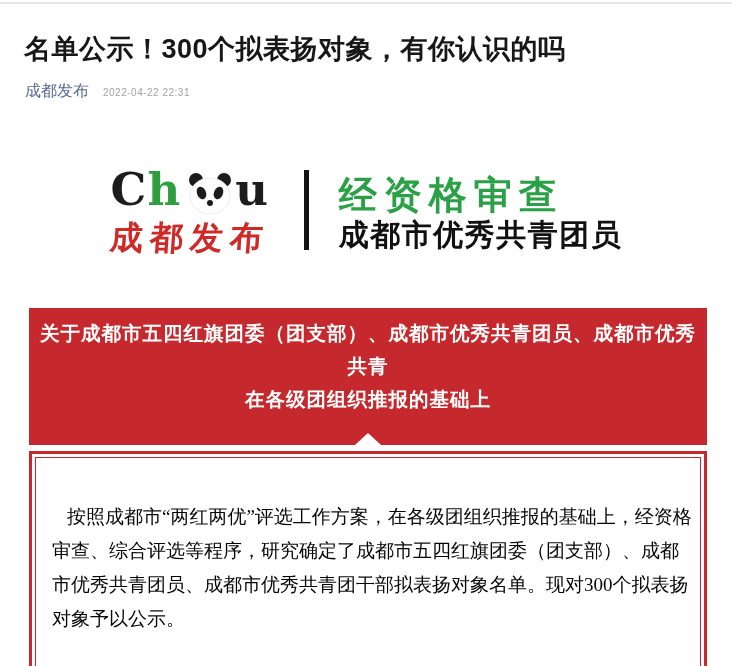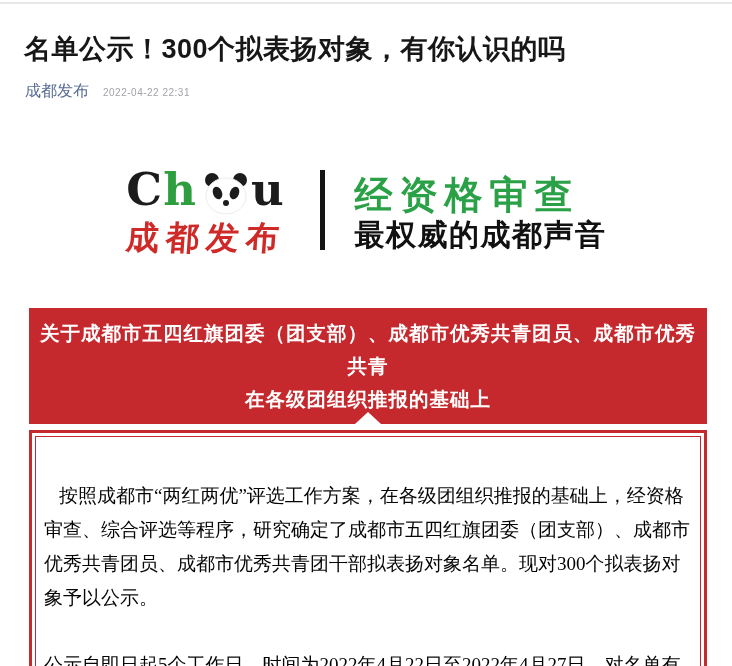--- a/index.html
+++ b/index.html
@@ -63,21 +63,21 @@
   }
 
   
   .notice-banner {
     position: relative;
     margin: 36px 25px 0 29px;
     background: #c5292d;
     color: #ffffff;
     text-align: center;
     font-weight: 700; font-size: 19.5px; line-height: 33px;
-    padding: 9px 10px 8px 10px;
+    padding: 9px 10px 29px 10px;
     letter-spacing: 1px;
   }
   .notice-banner .tri {
     position: absolute; bottom: 0; left: 50%; transform: translateX(-50%);
     width: 0; height: 0;
     border-left: 13px solid transparent;
     border-right: 13px solid transparent;
     border-bottom: 12px solid #ffffff;
   }
 
@@ -90,21 +90,21 @@
   }
   .notice-box-inner {
     border: 1px solid #c5292d;
     padding: 42px 4px 30px 4px;
     min-height: 410px;
   }
   .notice-box-inner p {
     font-family: "Liberation Serif", "DejaVu Serif", serif;
     font-size: 19px; color: #050505;
     line-height: 34px; letter-spacing: 0px;
-    margin: 0 0 33px 4px;
+    margin: 0 0 33px 12px;
   }
   .notice-box-inner p.indented { text-indent: 15px; }
 </style>
 </head>
 <body>
 
 <div class="top-divider"></div>
 
 <h1 class="article-title">名单公示！300个拟表扬对象，有你认识的吗</h1>
 
@@ -126,21 +126,21 @@
           <ellipse cx="31.5" cy="21" rx="4.5" ry="6.5" fill="#1c1c1c" transform="rotate(22 31.5 21)"></ellipse>
           <circle cx="23" cy="31" r="3" fill="#1c1c1c"></circle>
         </svg></span>
         <span>u</span>
     </div>
     <div class="calligraphy">成都发布</div>
   </div>
   <div class="logo-divider"></div>
   <div class="logo-right">
     <div class="slogan-green">经资格审查</div>
-    <div class="slogan-black">最权威的成都声音</div>
+    <div class="slogan-black">成都市优秀共青团员</div>
   </div>
 </div>
 
 <div class="notice-banner">
   <div>关于成都市五四红旗团委（团支部）、成都市优秀共青团员、成都市优秀共青</div>
   <div>在各级团组织推报的基础上</div>
   <div class="tri"></div>
 </div>
 
 <div class="notice-box">

